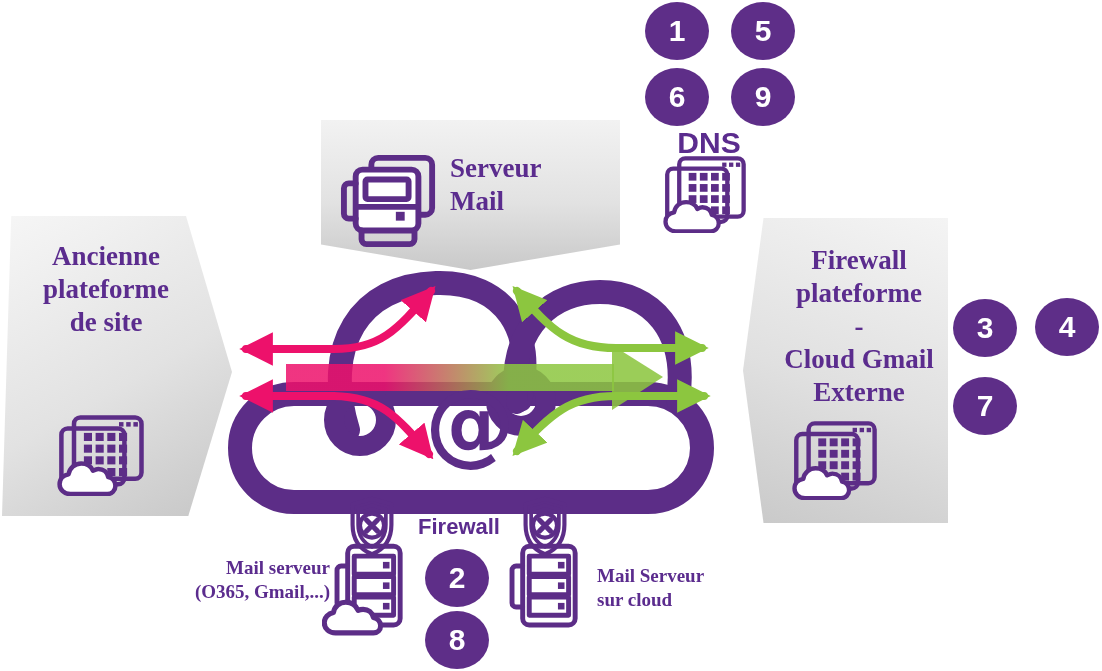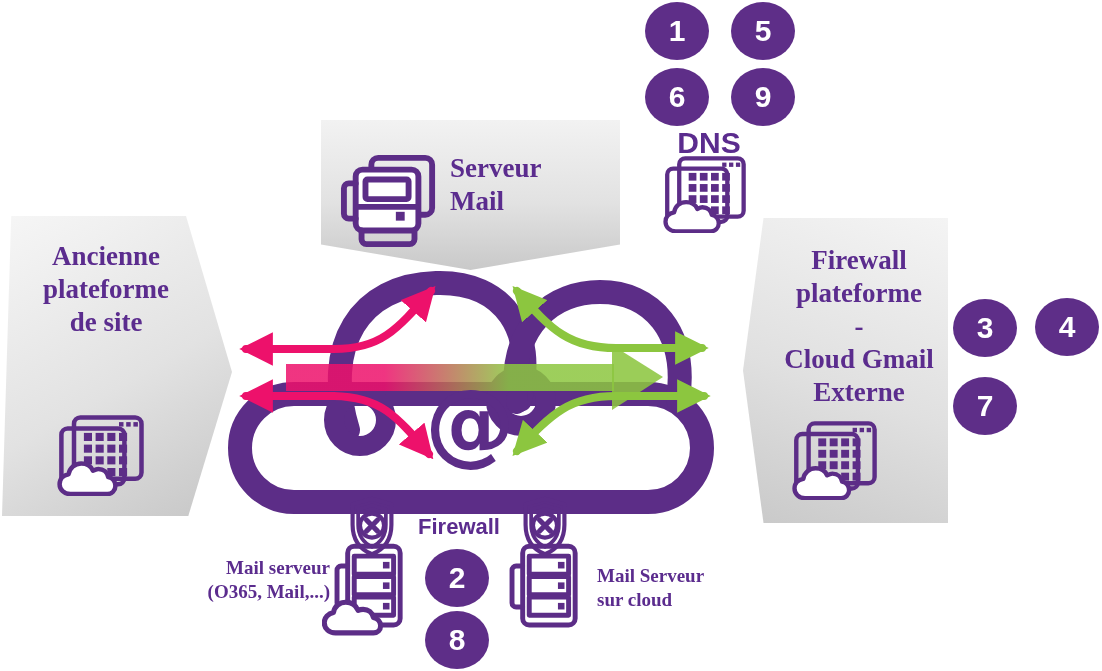--- a/index.html
+++ b/index.html
@@ -187,21 +187,21 @@
     <span>plateforme</span>
     <span>-</span>
     <span>Cloud Gmail</span>
     <span>Externe</span>
   </div>
 
   <div class="ptxt firewall-text">Firewall</div>
 
   <div class="ptxt cloud-srv-text">
     <span>Mail serveur</span>
-    <span>(O365, Mail,...)</span>
+    <span>(O365, Gmail,...)</span>
   </div>
 
   <div class="ptxt onsite-srv-text">
     <span>Mail Serveur</span>
     <span>sur cloud</span>
   </div>
 
   <div class="circle" style="left:645px;top:2px;">1</div>
   <div class="circle" style="left:731px;top:2px;">5</div>
   <div class="circle" style="left:645px;top:68px;">6</div>

